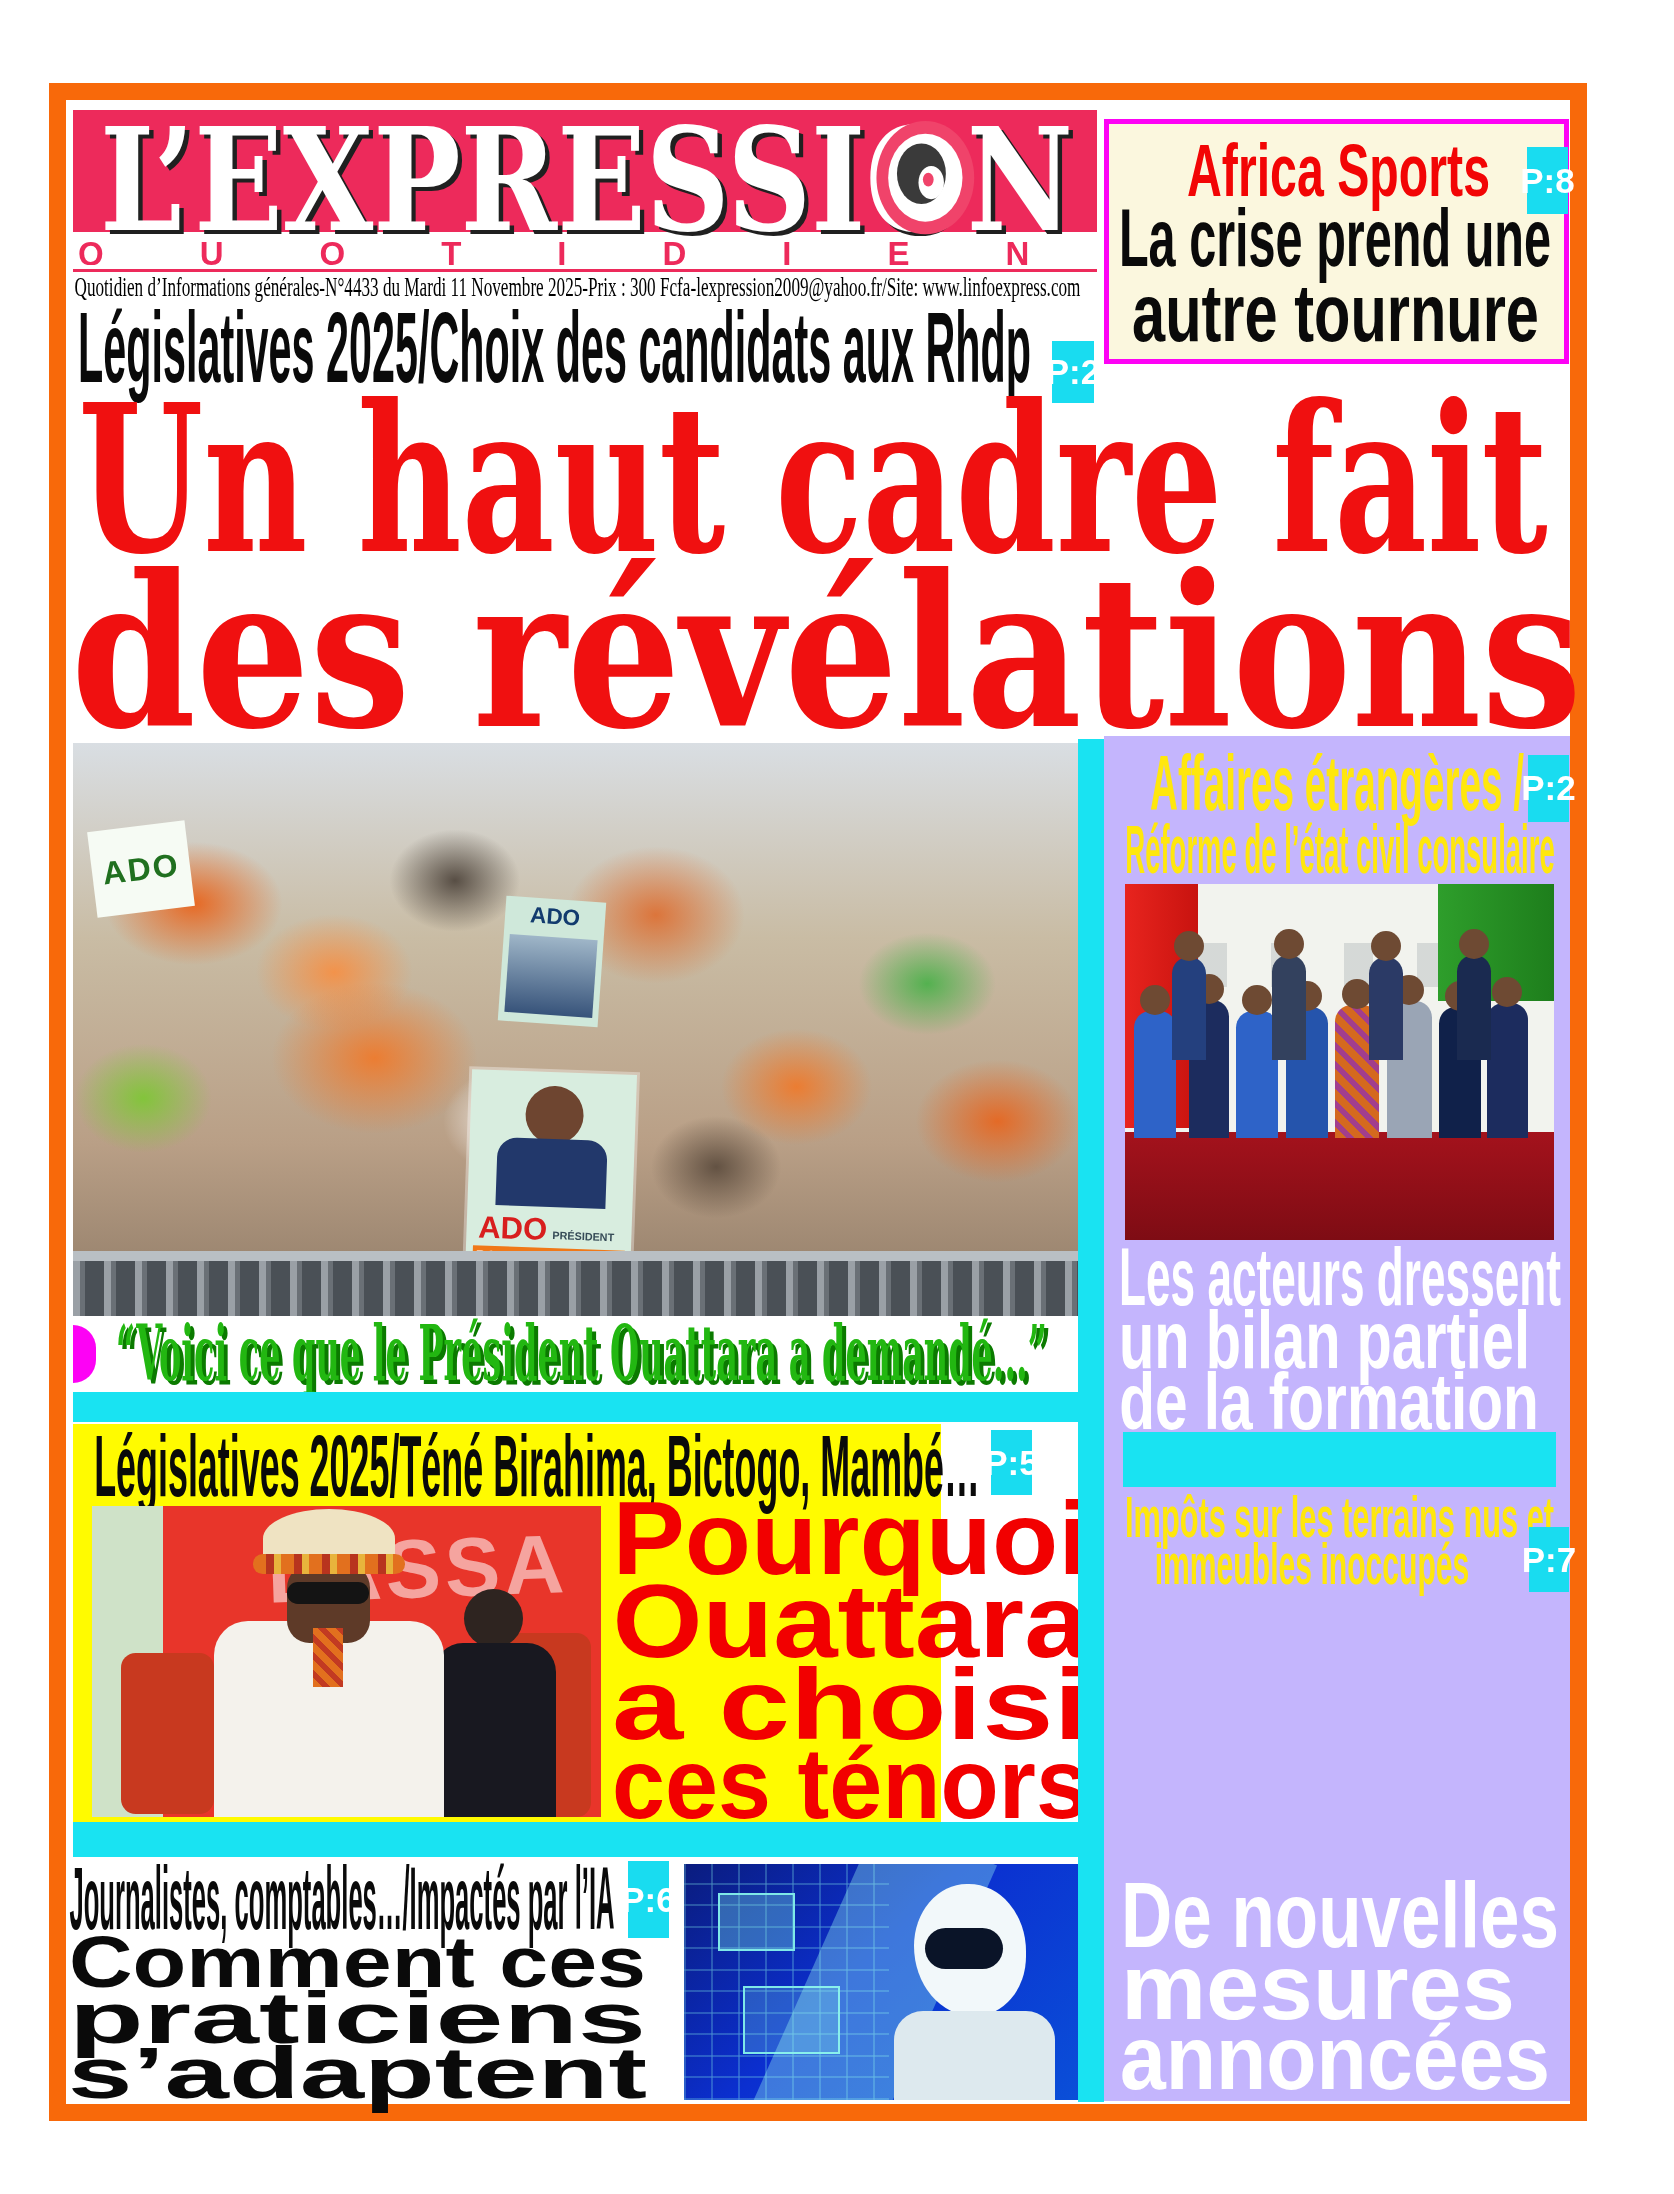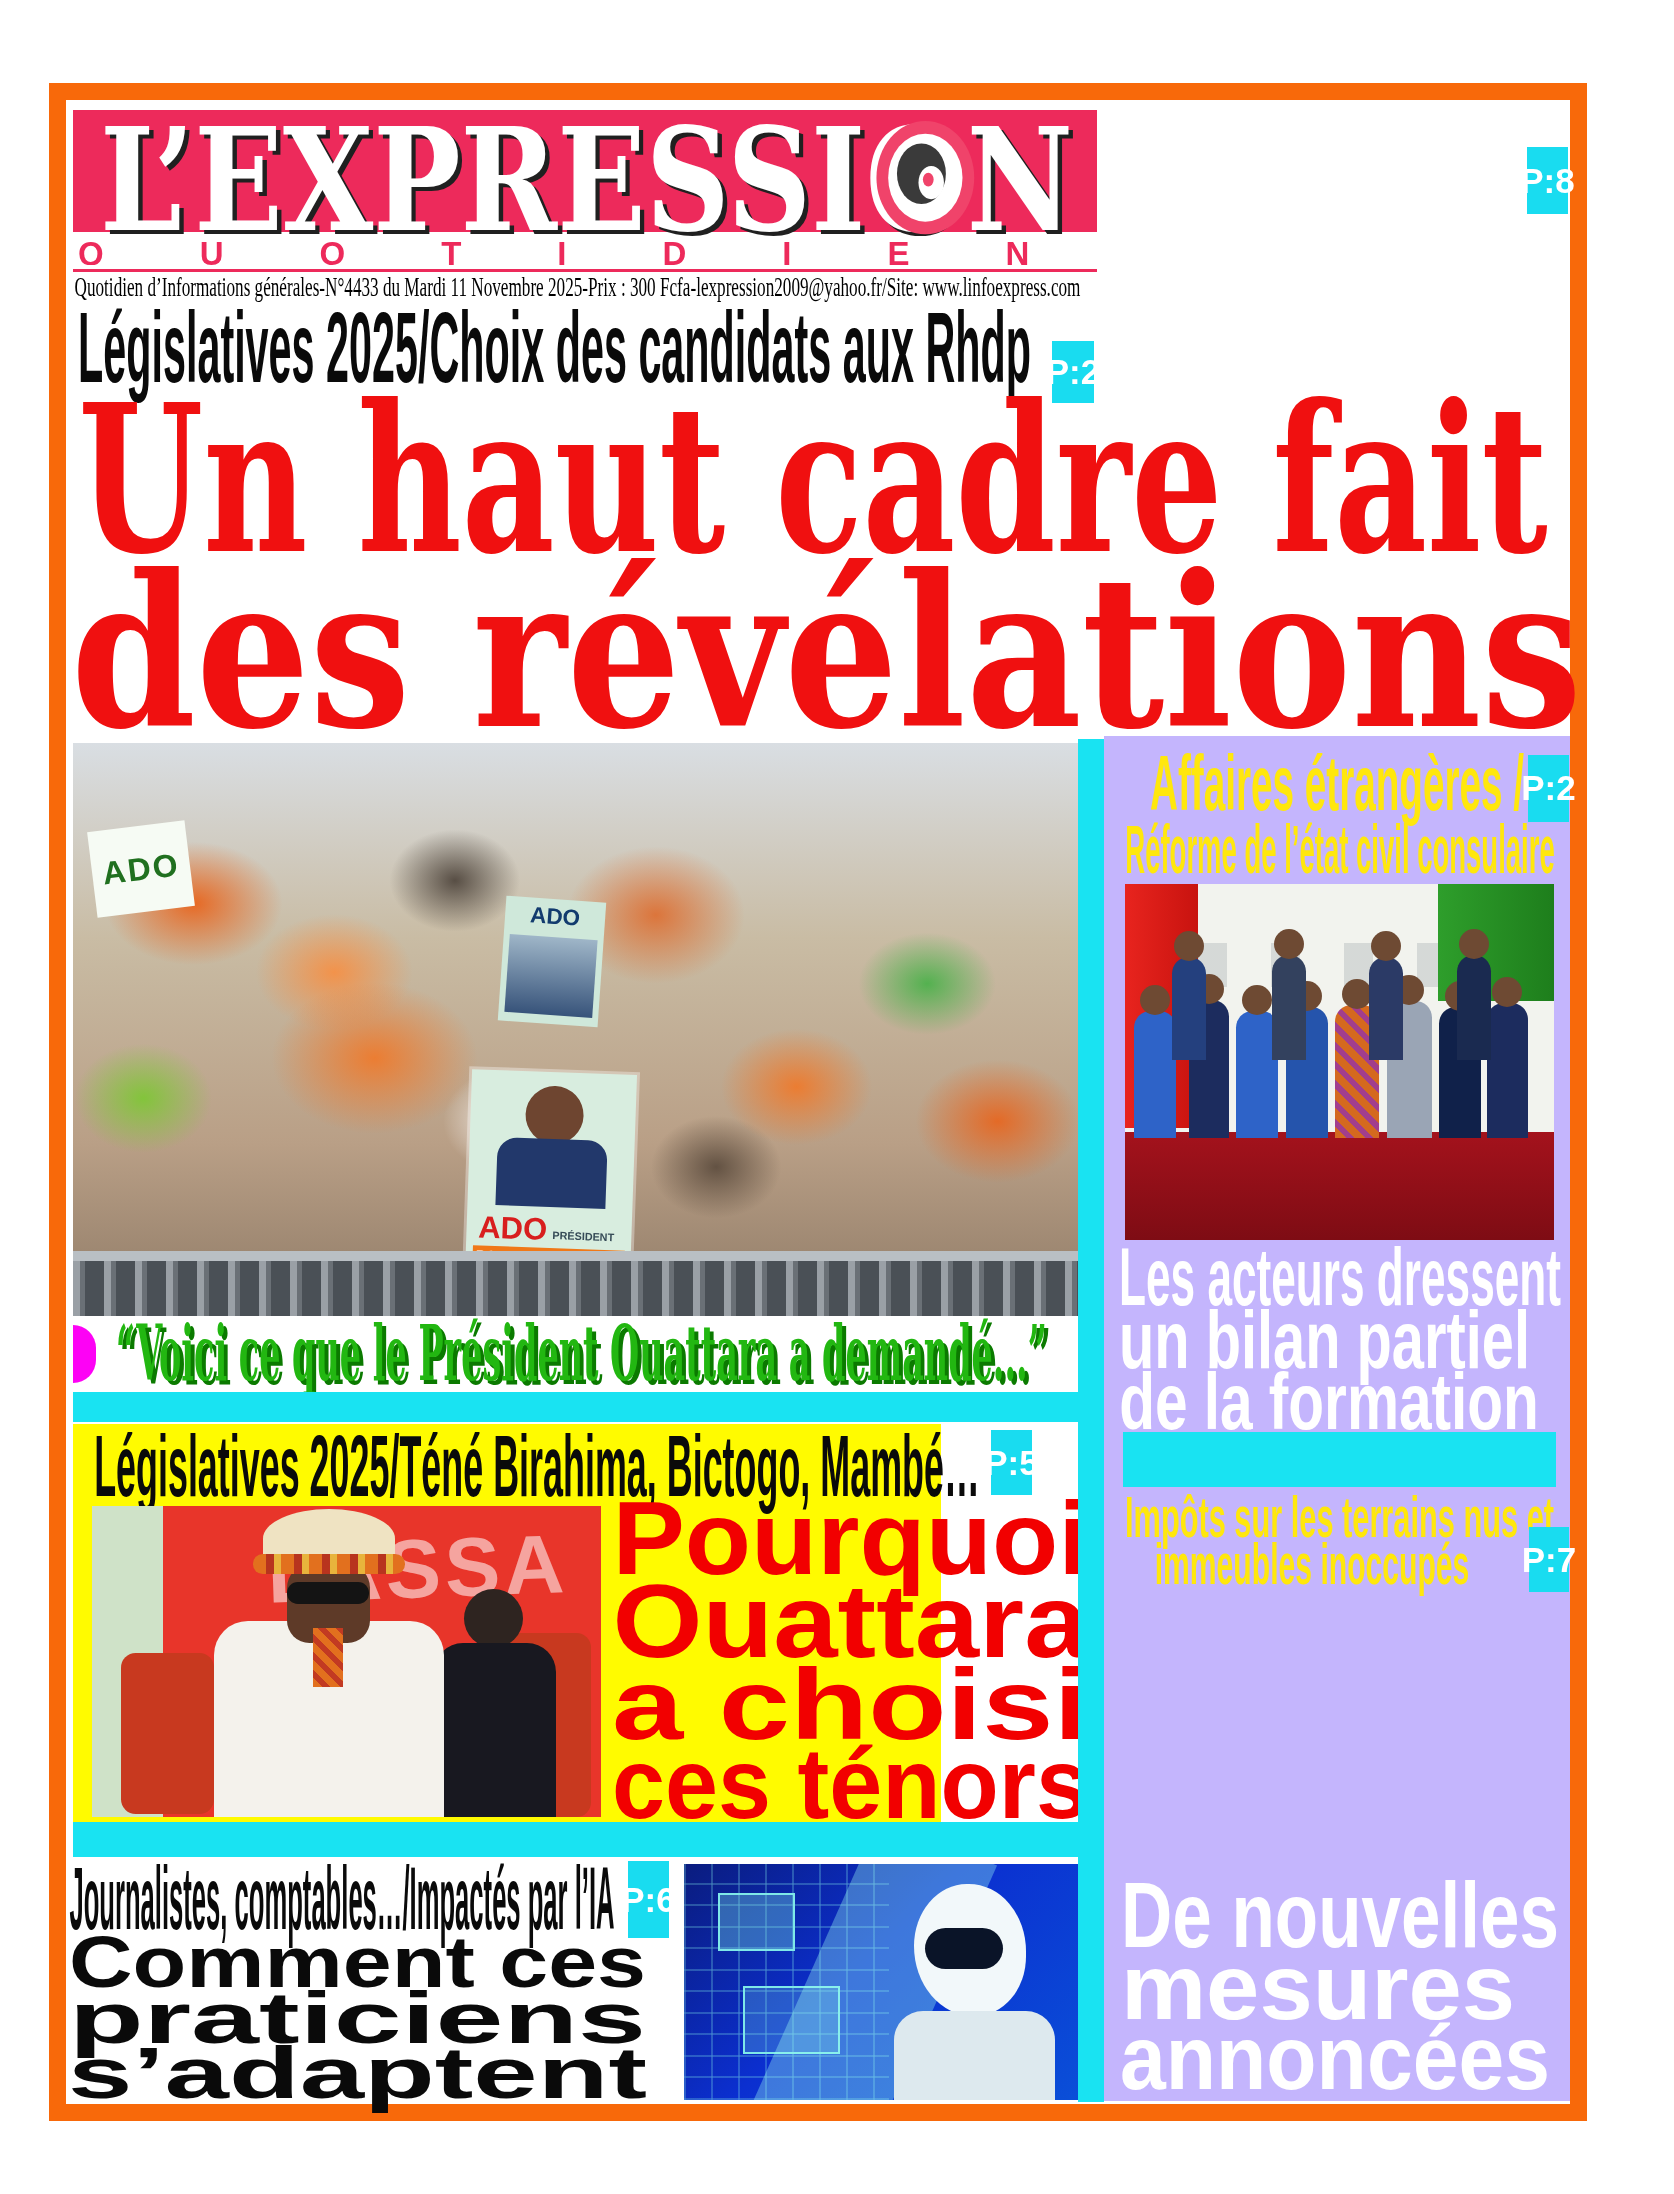--- a/index.html
+++ b/index.html
@@ -63,20 +63,31 @@
     <text class="t-info" x="0" y="44" font-size="56" fill="#000000" textLength="2060" lengthAdjust="spacingAndGlyphs">Quotidien d’Informations générales-N°4433 du Mardi 11 Novembre 2025-Prix : 300 Fcfa-lexpression2009@yahoo.fr/Site: www.linfoexpress.com</text>
   </svg>
 
   <svg class="abs" style="left:78px;top:304px" width="953" height="81" viewBox="0 0 1950 165">
     <text class="t-sans" x="0" y="160" font-size="205" fill="#0A0A0A" textLength="1950" lengthAdjust="spacingAndGlyphs">Législatives 2025/Choix des candidats aux Rhdp</text>
   </svg>
   <div class="abs badge" style="left:1052px;top:341px;width:42px;height:62px">
     <span>P:2</span>
   </div>
 
+  <div class="abs" style="left:1104px;top:119px;width:455px;height:235px;background:#FBF7DE;border:5.9px solid #FD02F5">
+    <svg class="abs" style="left:78px;top:10.8px" width="303" height="66" viewBox="0 0 620 135">
+      <text class="t-sans" x="0" y="125" font-size="150" fill="#F20505" textLength="620" lengthAdjust="spacingAndGlyphs">Africa Sports</text>
+    </svg>
+    <svg class="abs" style="left:8.8px;top:78px" width="434" height="73" viewBox="0 0 888 150">
+      <text class="t-sans" x="0" y="132" font-size="168" fill="#0A0A0A" textLength="888" lengthAdjust="spacingAndGlyphs">La crise prend une</text>
+    </svg>
+    <svg class="abs" style="left:22px;top:153px" width="409" height="73" viewBox="0 0 836 150">
+      <text class="t-sans" x="0" y="132" font-size="168" fill="#0A0A0A" textLength="836" lengthAdjust="spacingAndGlyphs">autre tournure</text>
+    </svg>
+  </div>
   <div class="abs badge" style="left:1527px;top:147px;width:41px;height:67px">
     <span>P:8</span>
   </div>
 
   <svg class="abs" style="left:77px;top:391px" width="1472" height="166" viewBox="0 0 3010 340">
     <text class="t-serif" x="0" y="328" font-size="420" fill="#F01010" textLength="3010" lengthAdjust="spacingAndGlyphs">Un haut cadre fait</text>
   </svg>
   <svg class="abs" style="left:71px;top:563px" width="1511" height="169" viewBox="0 0 3090 345">
     <text class="t-serif" x="0" y="332" font-size="430" fill="#F01010" textLength="3090" lengthAdjust="spacingAndGlyphs">des révélations</text>
   </svg>

